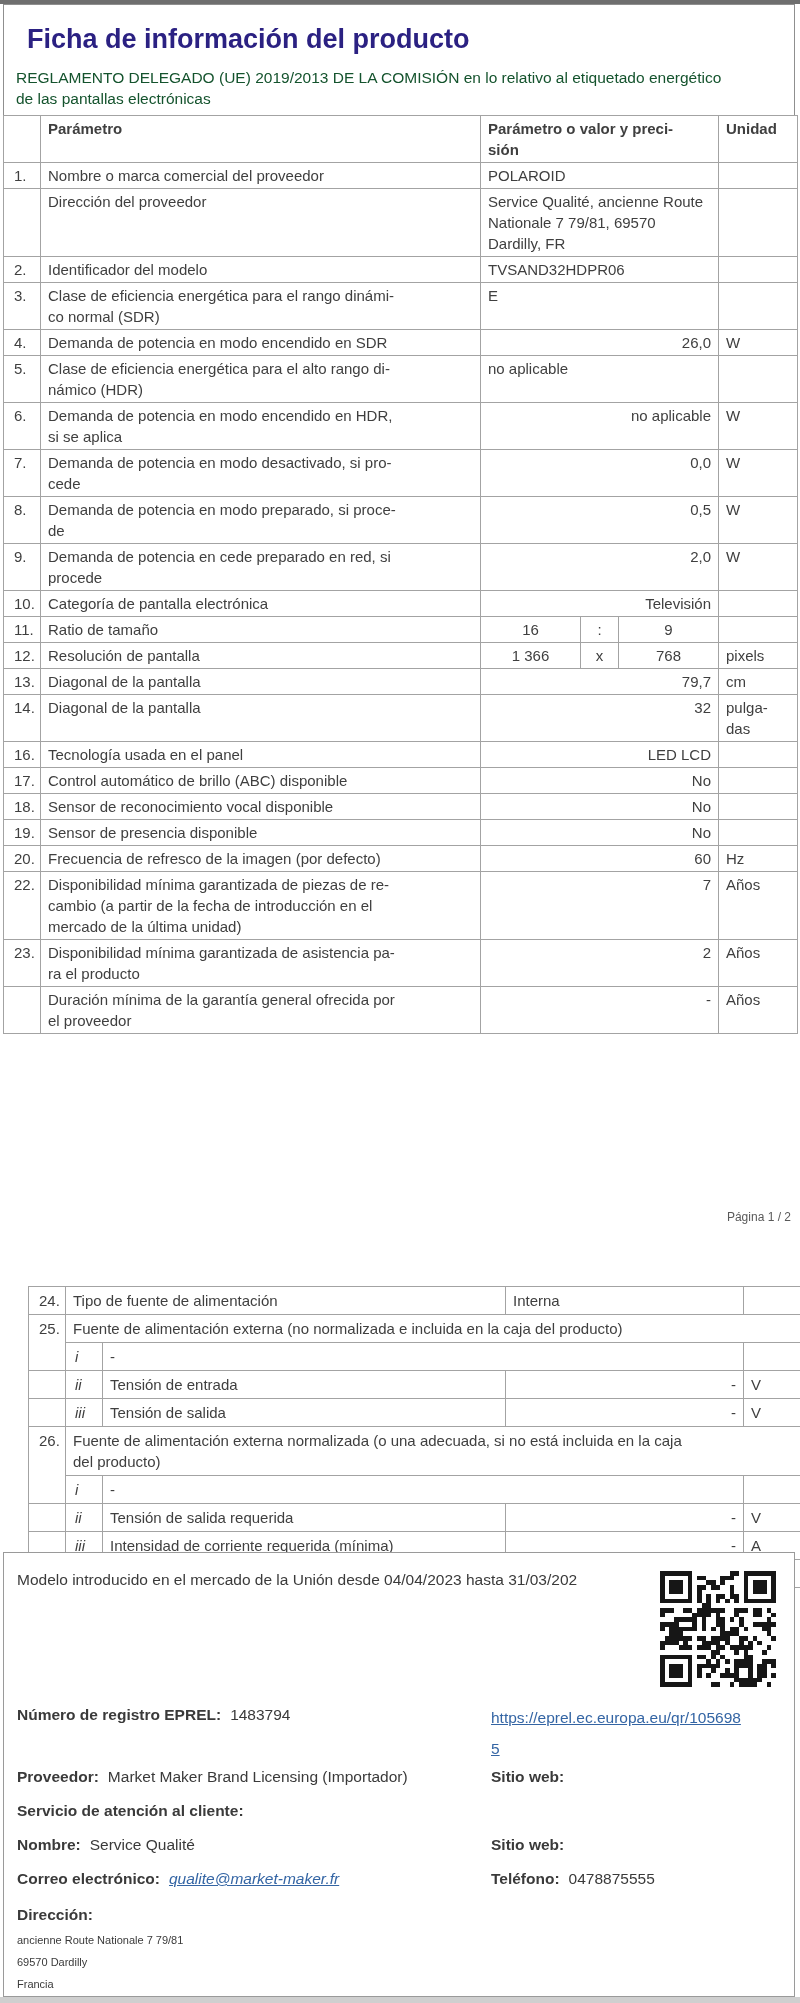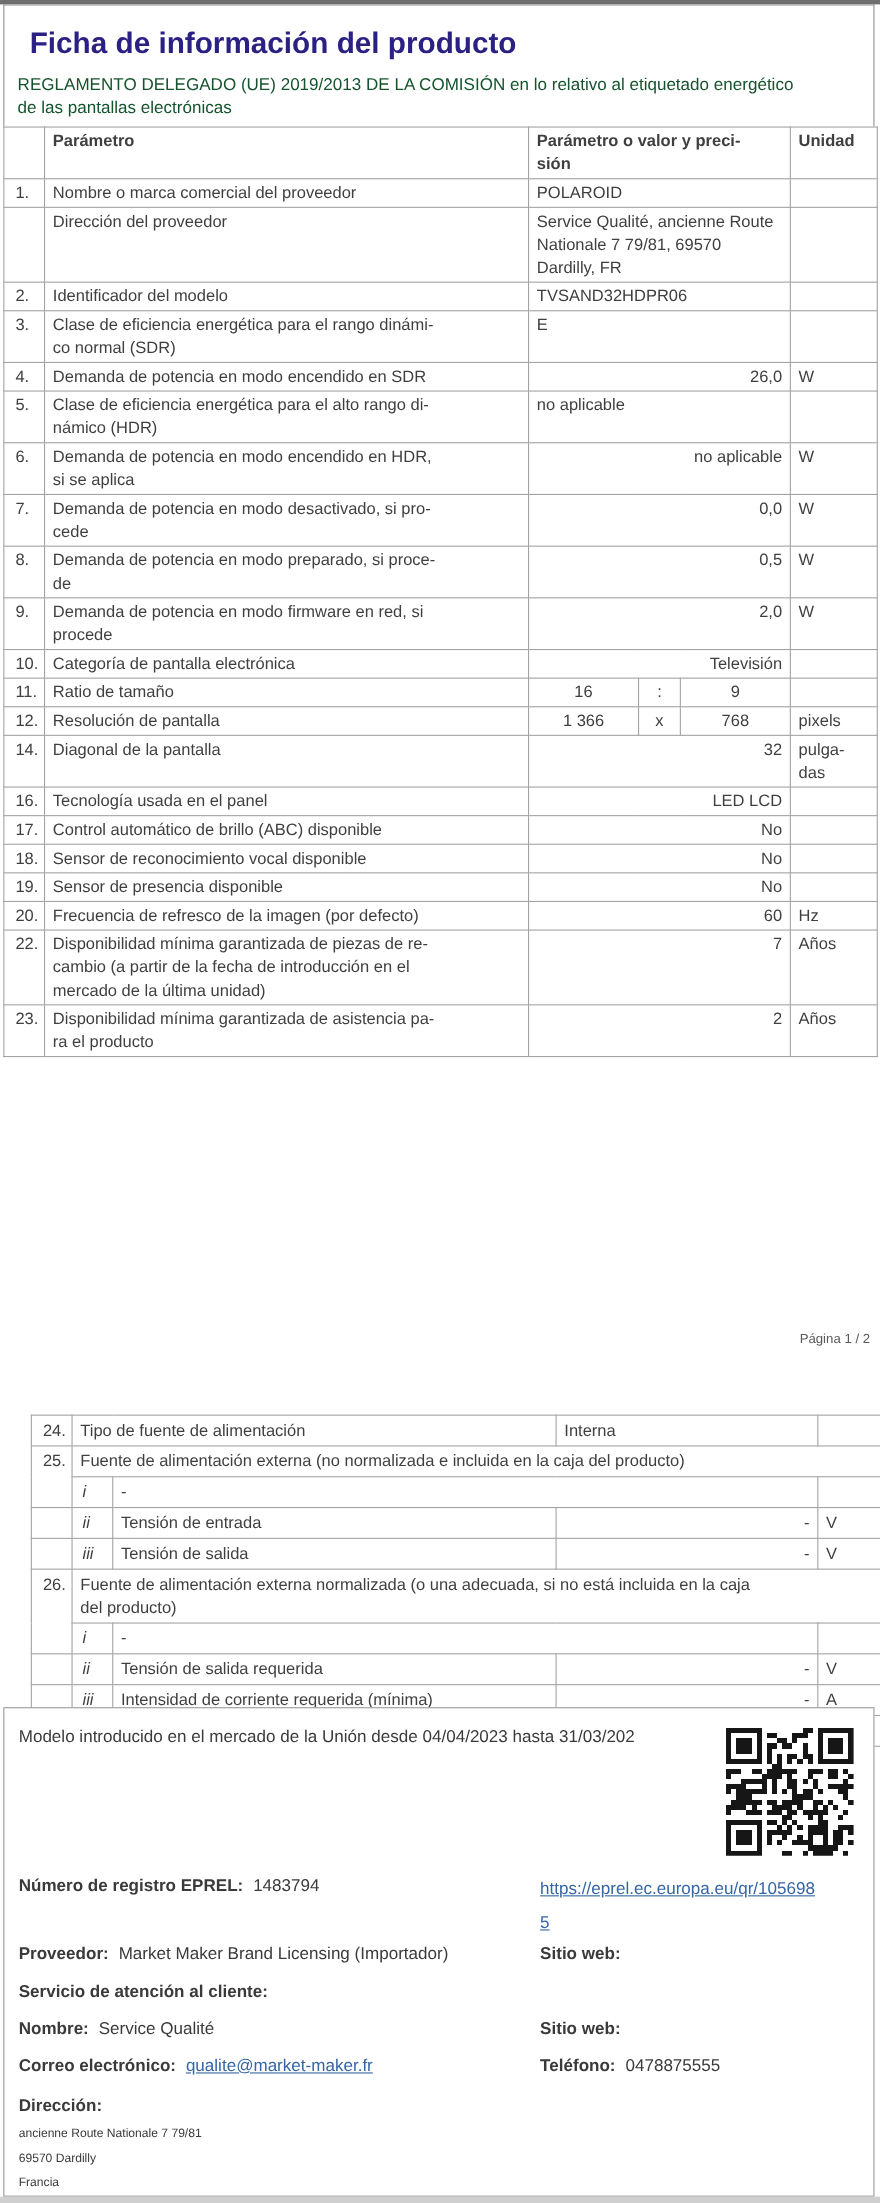--- a/index.html
+++ b/index.html
@@ -43,21 +43,21 @@
               font-size:15.5px;line-height:21px;color:#3a3a3a;}
   .f-modelo{position:absolute;top:16px;left:13px;width:770px;white-space:nowrap;}
   .f-qr{position:absolute;top:18px;right:18px;width:116px;height:116px;background:#fff;}
   .f-row{position:absolute;left:13px;white-space:nowrap;}
   .f-col2{position:absolute;left:487px;white-space:nowrap;}
   .lbl{font-weight:bold;}
   .val{margin-left:9px;}
   a{color:#3465a4;text-decoration:underline;}
   .f-link{position:absolute;left:487px;top:149px;width:250px;word-break:break-all;
           line-height:31px;display:block;}
-  .email-link{margin-left:9px;}
+  .email-link{margin-left:9px;font-style:italic;}
   .f-addr{position:absolute;left:13px;top:376px;font-size:11px;line-height:22px;font-weight:normal;}
 </style>
 </head>
 <body>
 
 <div class="edge-strip top"></div>
 
 <div class="sheet">
 
   <div class="header-box">
@@ -141,21 +141,21 @@
         </tr>
         <tr>
           <td class="c-num">8.</td>
           <td class="pre">Demanda de potencia en modo preparado, si proce-
 de</td>
           <td class="right" colspan="3">0,5</td>
           <td class="pre">W</td>
         </tr>
         <tr>
           <td class="c-num">9.</td>
-          <td class="pre">Demanda de potencia en modo firmware en red, si
+          <td class="pre">Demanda de potencia en cede preparado en red, si
 procede</td>
           <td class="right" colspan="3">2,0</td>
           <td class="pre">W</td>
         </tr>
         <tr>
           <td class="c-num">10.</td>
           <td class="pre">Categoría de pantalla electrónica</td>
           <td class="right" colspan="3">Televisión</td>
           <td class="pre"></td>
         </tr>
@@ -169,20 +169,26 @@
         </tr>
         <tr>
           <td class="c-num">12.</td>
           <td class="pre">Resolución de pantalla</td>
           <td class="c-mid">1 366</td>
           <td class="c-mid">x</td>
           <td class="c-mid">768</td>
           <td class="pre">pixels</td>
         </tr>
         <tr>
+          <td class="c-num">13.</td>
+          <td class="pre">Diagonal de la pantalla</td>
+          <td class="right" colspan="3">79,7</td>
+          <td class="pre">cm</td>
+        </tr>
+        <tr>
           <td class="c-num">14.</td>
           <td class="pre">Diagonal de la pantalla</td>
           <td class="right" colspan="3">32</td>
           <td class="pre">pulga-
 das</td>
         </tr>
         <tr>
           <td class="c-num">16.</td>
           <td class="pre">Tecnología usada en el panel</td>
           <td class="right" colspan="3">LED LCD</td>
@@ -218,20 +224,27 @@
 cambio (a partir de la fecha de introducción en el
 mercado de la última unidad)</td>
           <td class="right" colspan="3">7</td>
           <td class="pre">Años</td>
         </tr>
         <tr>
           <td class="c-num">23.</td>
           <td class="pre">Disponibilidad mínima garantizada de asistencia pa-
 ra el producto</td>
           <td class="right" colspan="3">2</td>
+          <td class="pre">Años</td>
+        </tr>
+        <tr>
+          <td class="c-num"></td>
+          <td class="pre">Duración mínima de la garantía general ofrecida por
+el proveedor</td>
+          <td class="right" colspan="3">-</td>
           <td class="pre">Años</td>
         </tr>
       </tbody>
   </table>
 
   <div class="page-indicator">Página 1 / 2</div>
 
   <table id="t2">
     <colgroup>
       <col style="width:37px">

